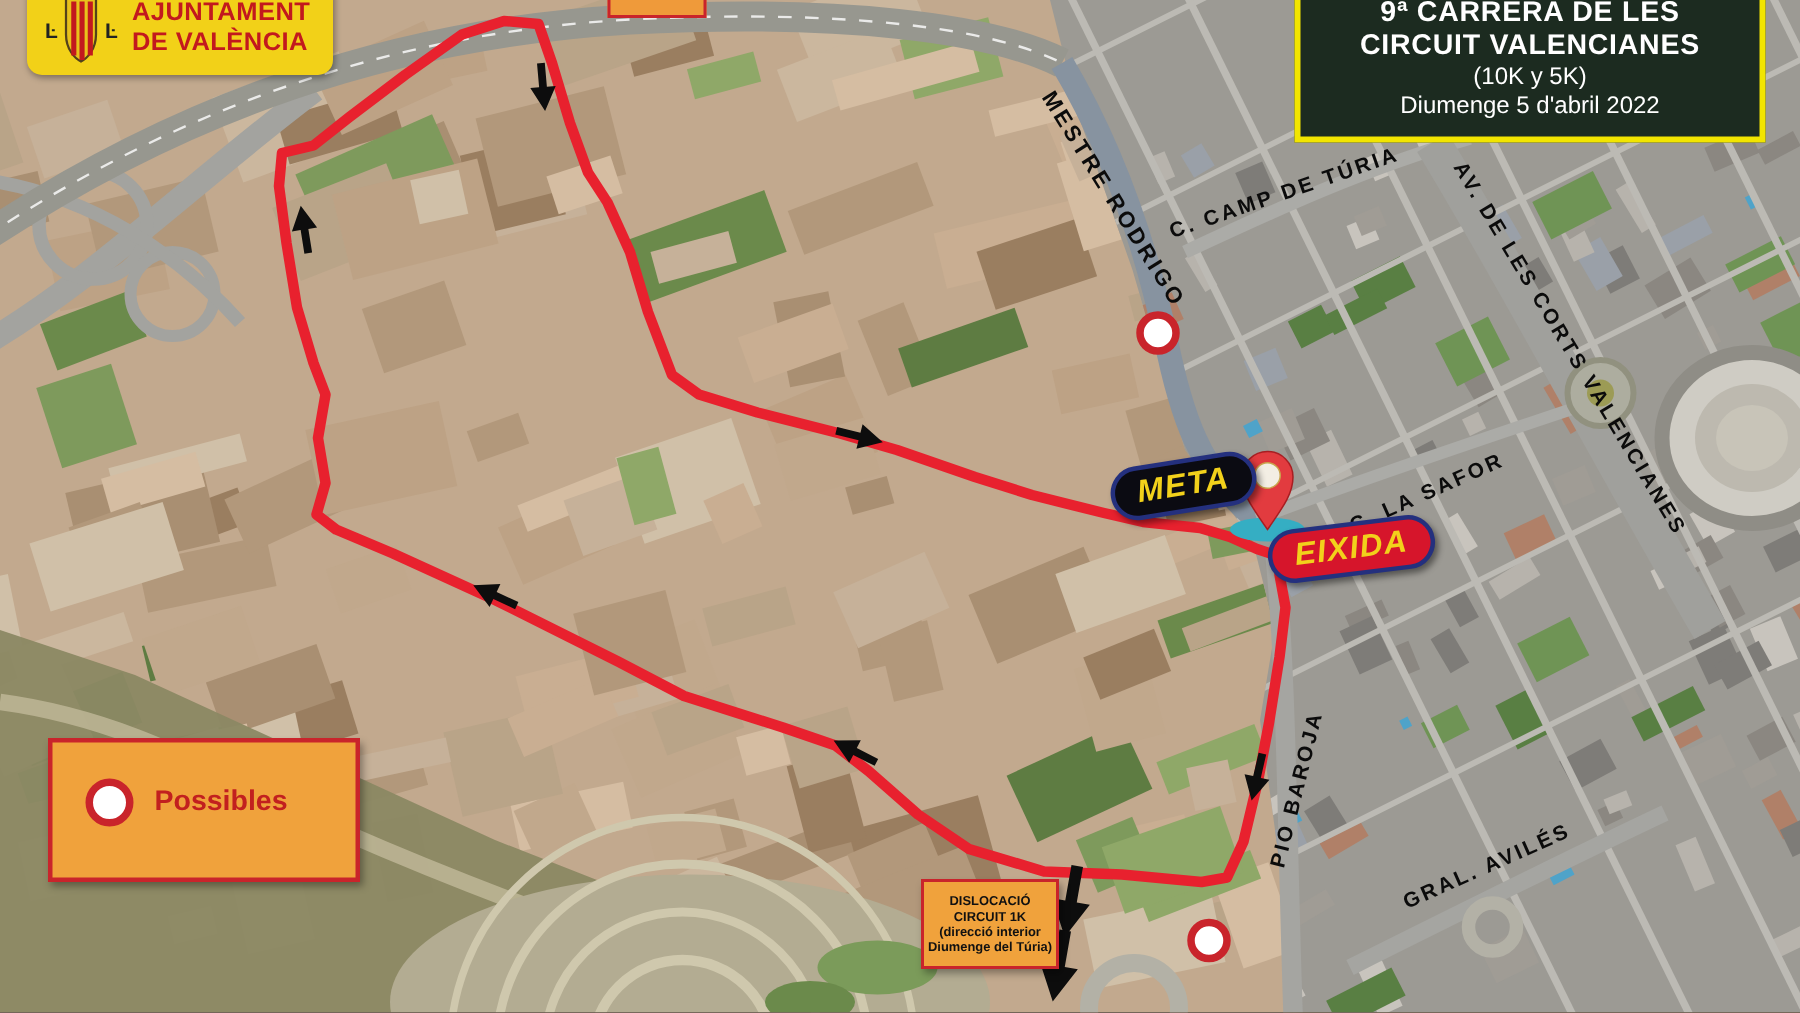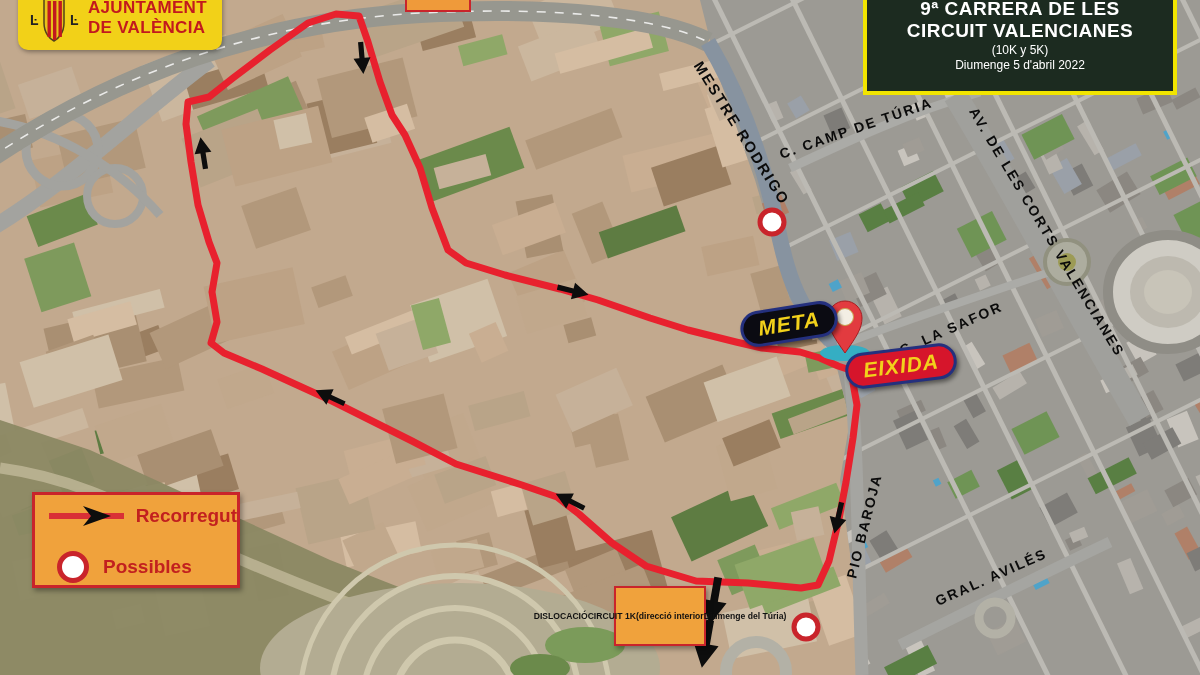--- a/index.html
+++ b/index.html
@@ -22,31 +22,31 @@
   #meta-pill{background:#0b0b12;border:3px solid var(--meta-border);color:var(--accent-yellow);}
   #eixida-pill{background:var(--eixida-fill);border:3px solid var(--meta-border);color:var(--accent-yellow);}
   .orange-box{
     background:var(--box-orange);border:3px solid var(--box-border-red);
     position:absolute;box-shadow:2px 3px 5px rgba(0,0,0,.35);
   }
   #legend-box{left:32px;top:492px;width:202px;height:90px;padding:0;}
   .legend-row{display:flex;align-items:center;justify-content:flex-start;}
   .legend-text{color:#C2201F;font-weight:700;font-size:19px;line-height:1.12;}
   #legend-circle{width:22px;height:22px;background:#fff;border:5px solid var(--box-border-red);border-radius:50%;margin:0 14px 0 22px;}
-  #note-box{left:614px;top:586px;width:88px;height:56px;display:flex;flex-direction:row;
+  #note-box{left:614px;top:586px;width:88px;height:56px;display:flex;flex-direction:column;
     align-items:center;justify-content:center;text-align:left;border-width:2px;}
   .note-line{color:#111;font-weight:700;font-size:8.6px;line-height:1.22;white-space:nowrap;}
   #title-box{
     position:absolute;left:863px;top:-8px;width:306px;height:93px;
     background:var(--title-bg);border:4px solid var(--title-border);
     display:flex;flex-direction:column;align-items:center;justify-content:flex-start;
     text-align:center;color:#fff;padding-top:2px;
   }
   .title-l1{font-size:19px;font-weight:700;letter-spacing:.5px;}
-  .title-l3{font-size:12px;margin-top:1px;}
+  .title-l3{font-size:16px;margin-top:1px;}
   #logo-box{
     position:absolute;left:18px;top:-14px;width:204px;height:64px;border-radius:10px;
     background:var(--logo-yellow);display:flex;align-items:center;
     box-shadow:1px 2px 4px rgba(0,0,0,.35);
   }
   .logo-text{color:#C2191E;font-weight:700;font-size:17px;line-height:1.2;margin-left:8px;letter-spacing:.3px;}
   #partial-top-box{position:absolute;left:405px;top:-8px;width:62px;height:16px;
     background:#EF9A3A;border:2px solid var(--box-border-red);}
 </style>
 </head>
@@ -436,27 +436,20 @@
   <div class="street-label" style="left:856px;top:128px;font-size:14px;transform:translate(-50%,-50%) rotate(-19deg);">C. CAMP DE TÚRIA</div>
   <div class="street-label" style="left:1047px;top:232px;font-size:14px;transform:translate(-50%,-50%) rotate(59deg);">AV. DE LES CORTS VALENCIANES</div>
   <div class="street-label" style="left:951px;top:328px;font-size:14px;transform:translate(-50%,-50%) rotate(-24deg);">C. LA SAFOR</div>
   <div class="street-label" style="left:864px;top:526px;font-size:14px;transform:translate(-50%,-50%) rotate(-76deg);">PIO BAROJA</div>
   <div class="street-label" style="left:991px;top:577px;font-size:14px;transform:translate(-50%,-50%) rotate(-24deg);">GRAL. AVILÉS</div>
 
   <div id="meta-pill" class="pill" style="left:789px;top:324px;transform:translate(-50%,-50%) rotate(-9deg);">META</div>
   <div id="eixida-pill" class="pill" style="left:901px;top:366px;transform:translate(-50%,-50%) rotate(-7deg);">EIXIDA</div>
 
   <div id="legend-box" class="orange-box">
-    <div class="legend-row" style="margin-top:10px;">
-      <svg width="84" height="22" style="margin-left:14px;margin-right:12px;">
-        <rect x="0" y="8" width="80" height="6" fill="#D93036"></rect>
-        <polygon points="34,1 62,11 34,21 42,11" fill="#0d0d0d"></polygon>
-      </svg>
-      <span class="legend-text">Recorregut</span>
-    </div>
     <div class="legend-row" style="margin-top:24px;">
       <div id="legend-circle"></div>
       <div class="legend-text" style="text-align:center;">
         <div>Possibles</div>
       </div>
     </div>
   </div>
 
   <div id="note-box" class="orange-box">
     <div class="note-line">DISLOCACIÓ</div>

